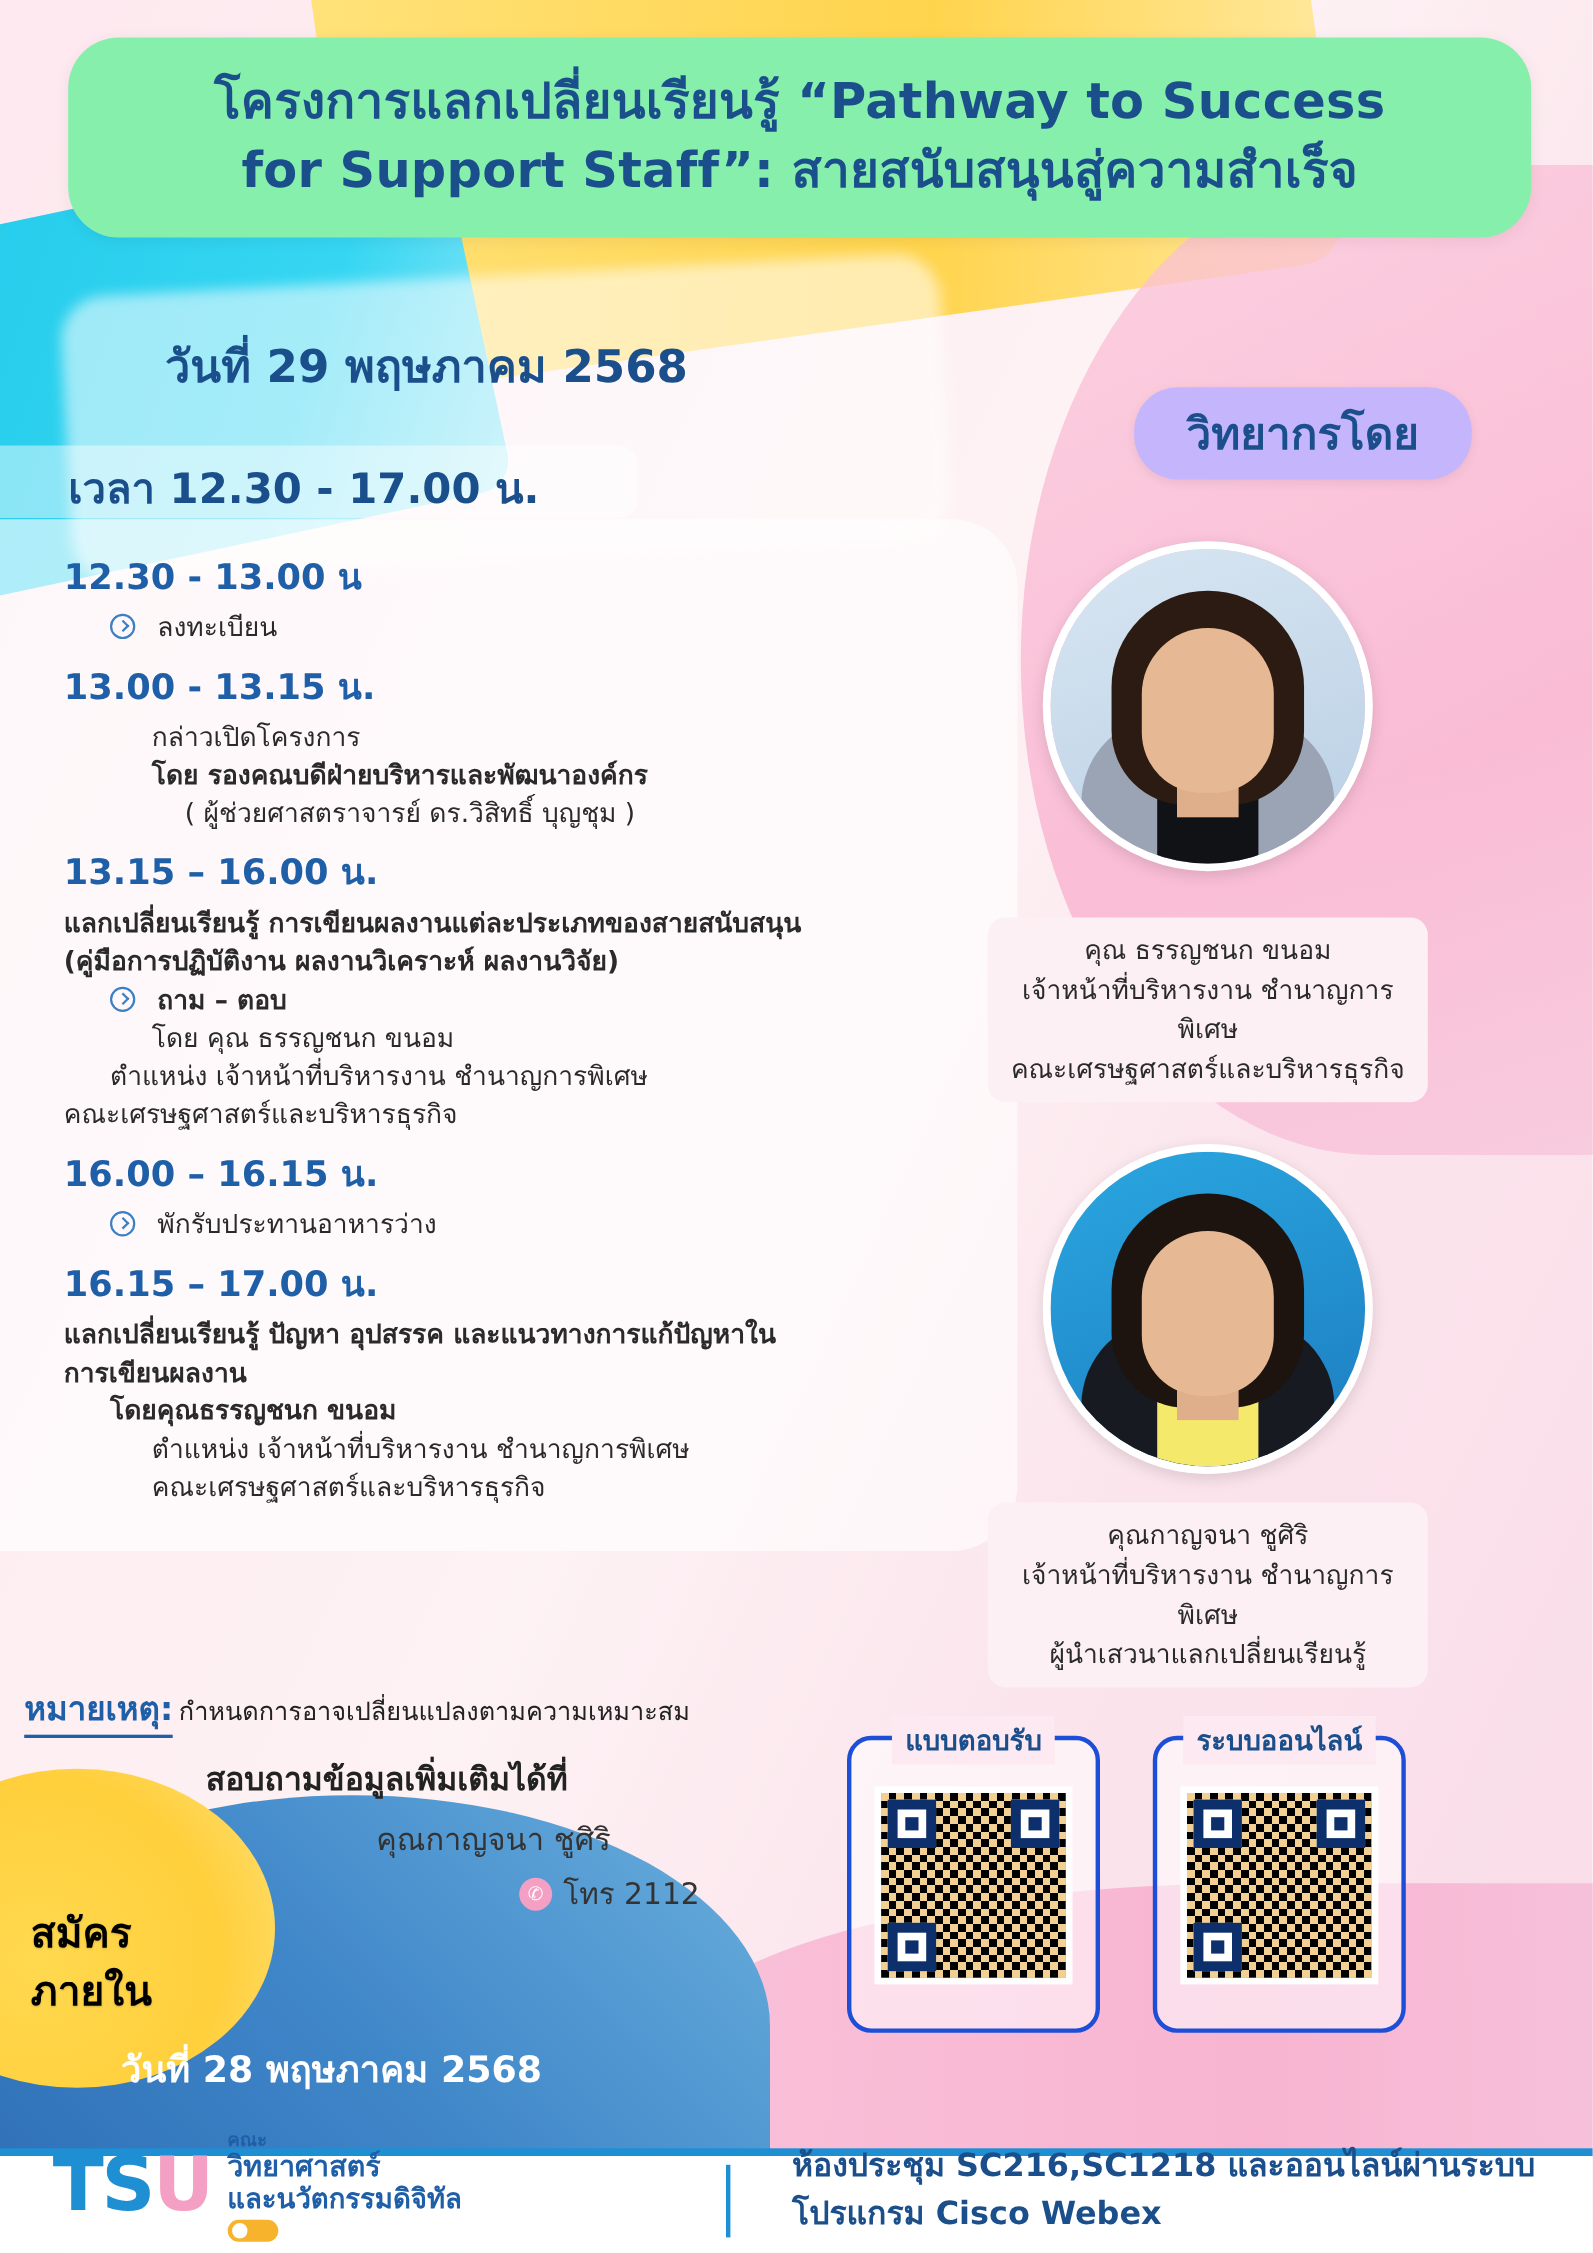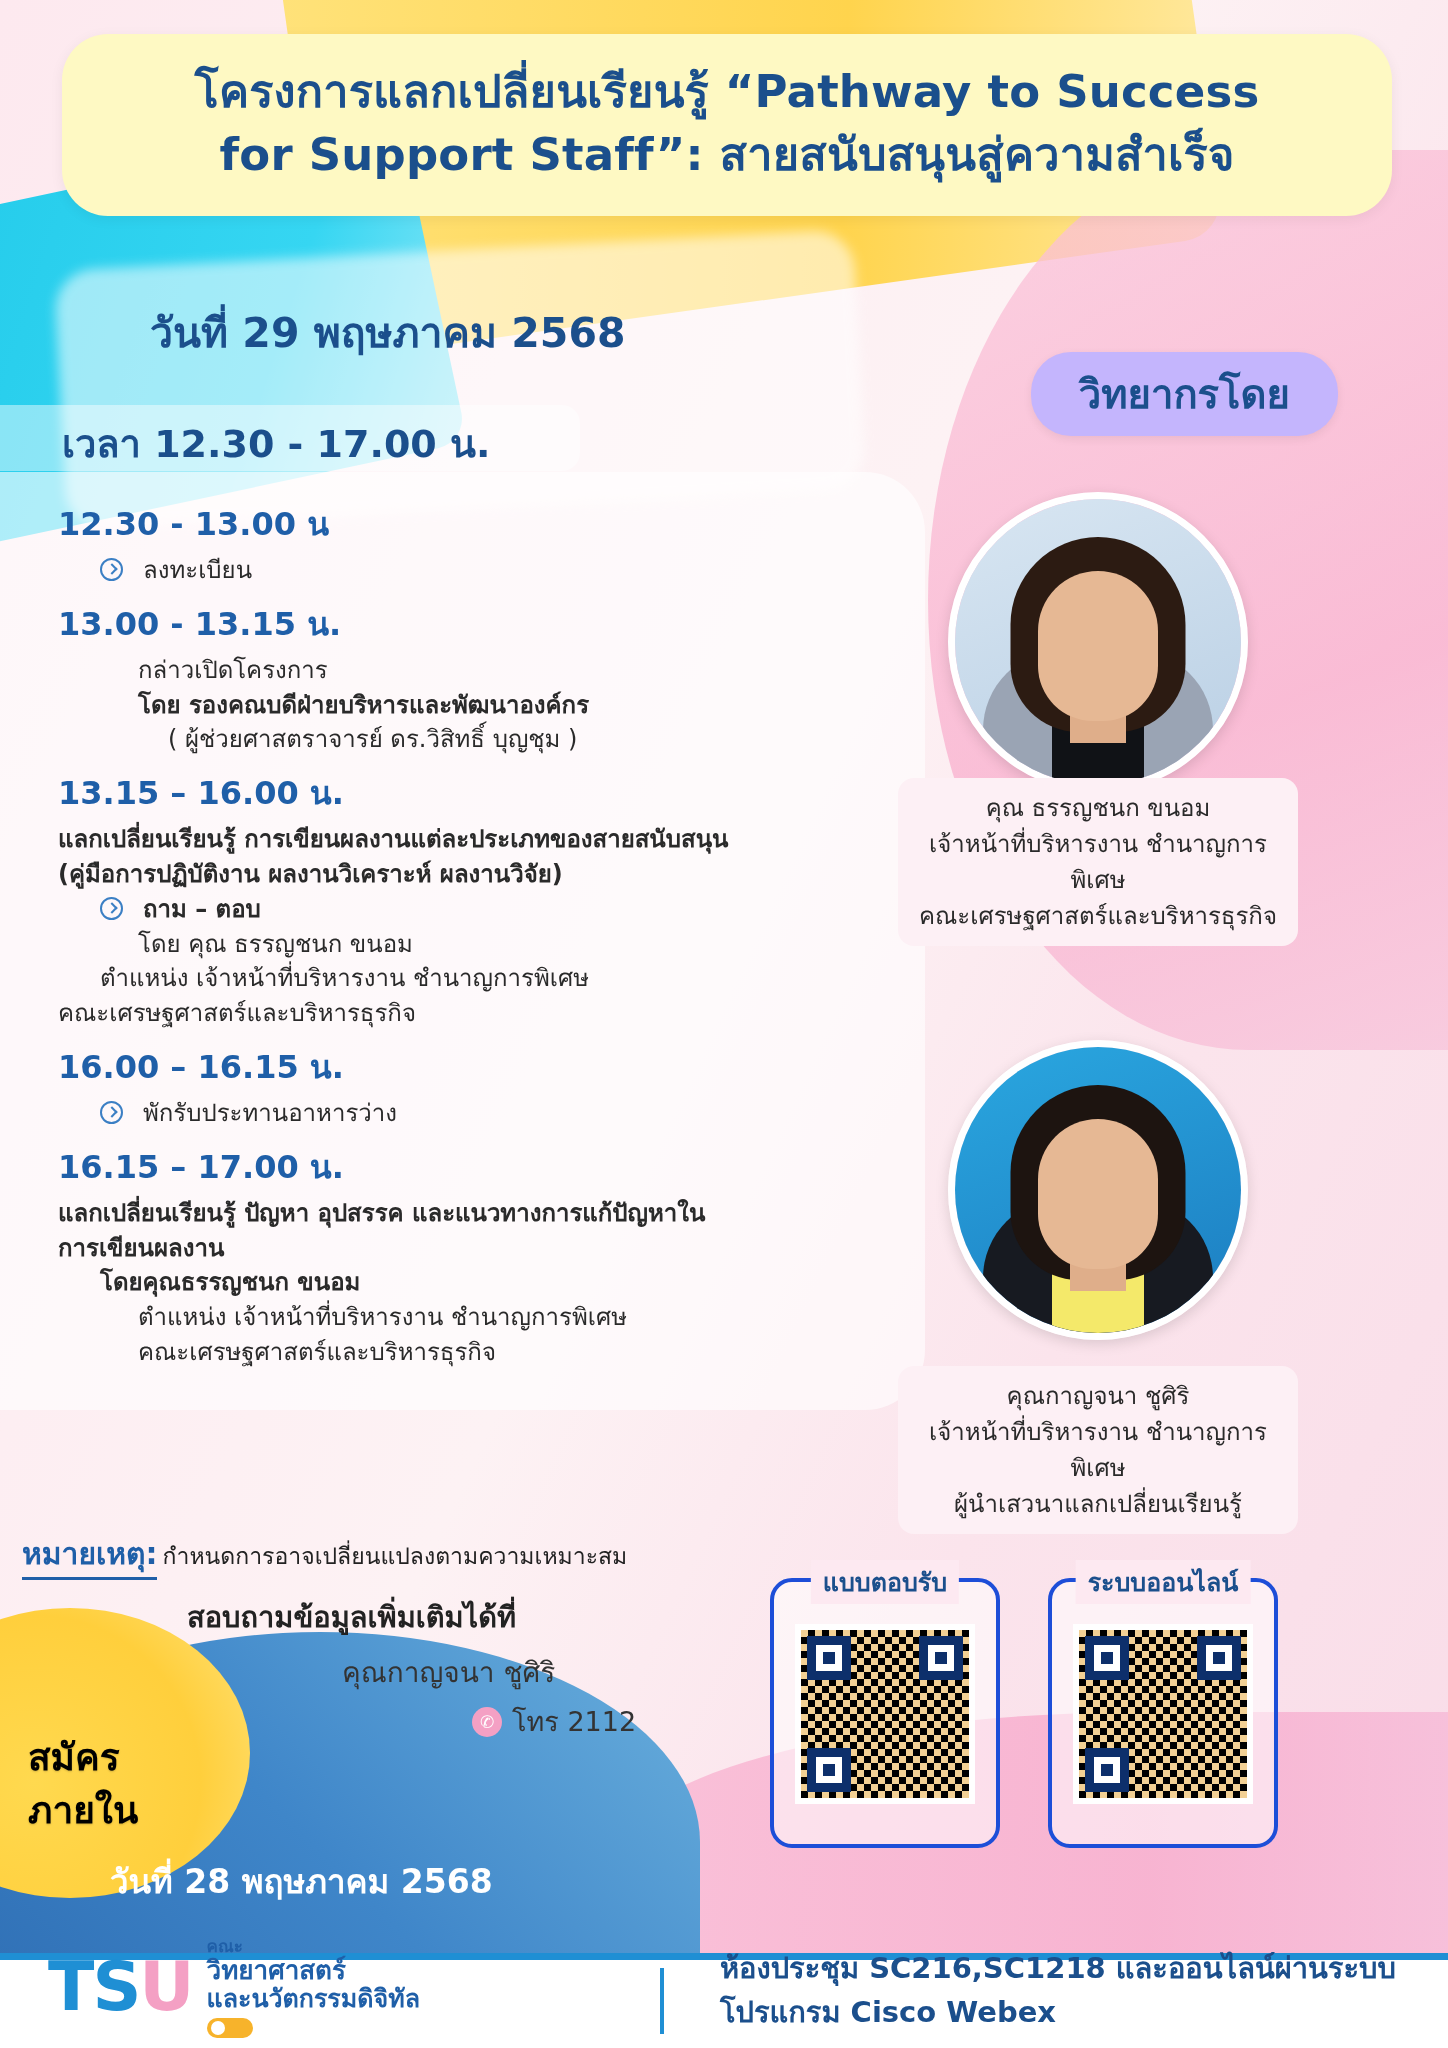--- a/index.html
+++ b/index.html
@@ -78,21 +78,21 @@
   .bg-footer-line {
     position: absolute; bottom: 88px; left: 0; right: 0;
     height: 7px;
     background: #1f8fd4;
   }
 
   
   .title-card {
     position: absolute; top: 34px; left: 62px;
     width: 1330px; padding: 26px 40px 30px;
-    background: #fef9c3;
+    background: #86efac;
     border-radius: 46px;
     box-shadow: 0 3px 14px rgba(0,0,0,.06);
     text-align: center;
   }
   .title-card .t {
     font-family: "DejaVu Sans", sans-serif;
     font-size: 45px; font-weight: 700;
     line-height: 1.4;
     color: #1b4f8c;
     letter-spacing: .2px;
@@ -232,21 +232,21 @@
   }
   .cap {
     position: absolute;
     width: 400px;
     background: #fdf0f5;
     border-radius: 16px;
     padding: 12px 14px;
     text-align: center;
     font-size: 24px; line-height: 1.5; color: #2a2a2a;
   }
-  .cap1 { top: 778px; right: 150px; }
+  .cap1 { top: 834px; right: 150px; }
   .cap2 { top: 1366px; right: 150px; }
 
   
   .qr-box {
     position: absolute;
     width: 230px; height: 270px;
     border: 4px solid #1d4ed8;
     border-radius: 22px;
     background: rgba(255,255,255,.55);
   }

